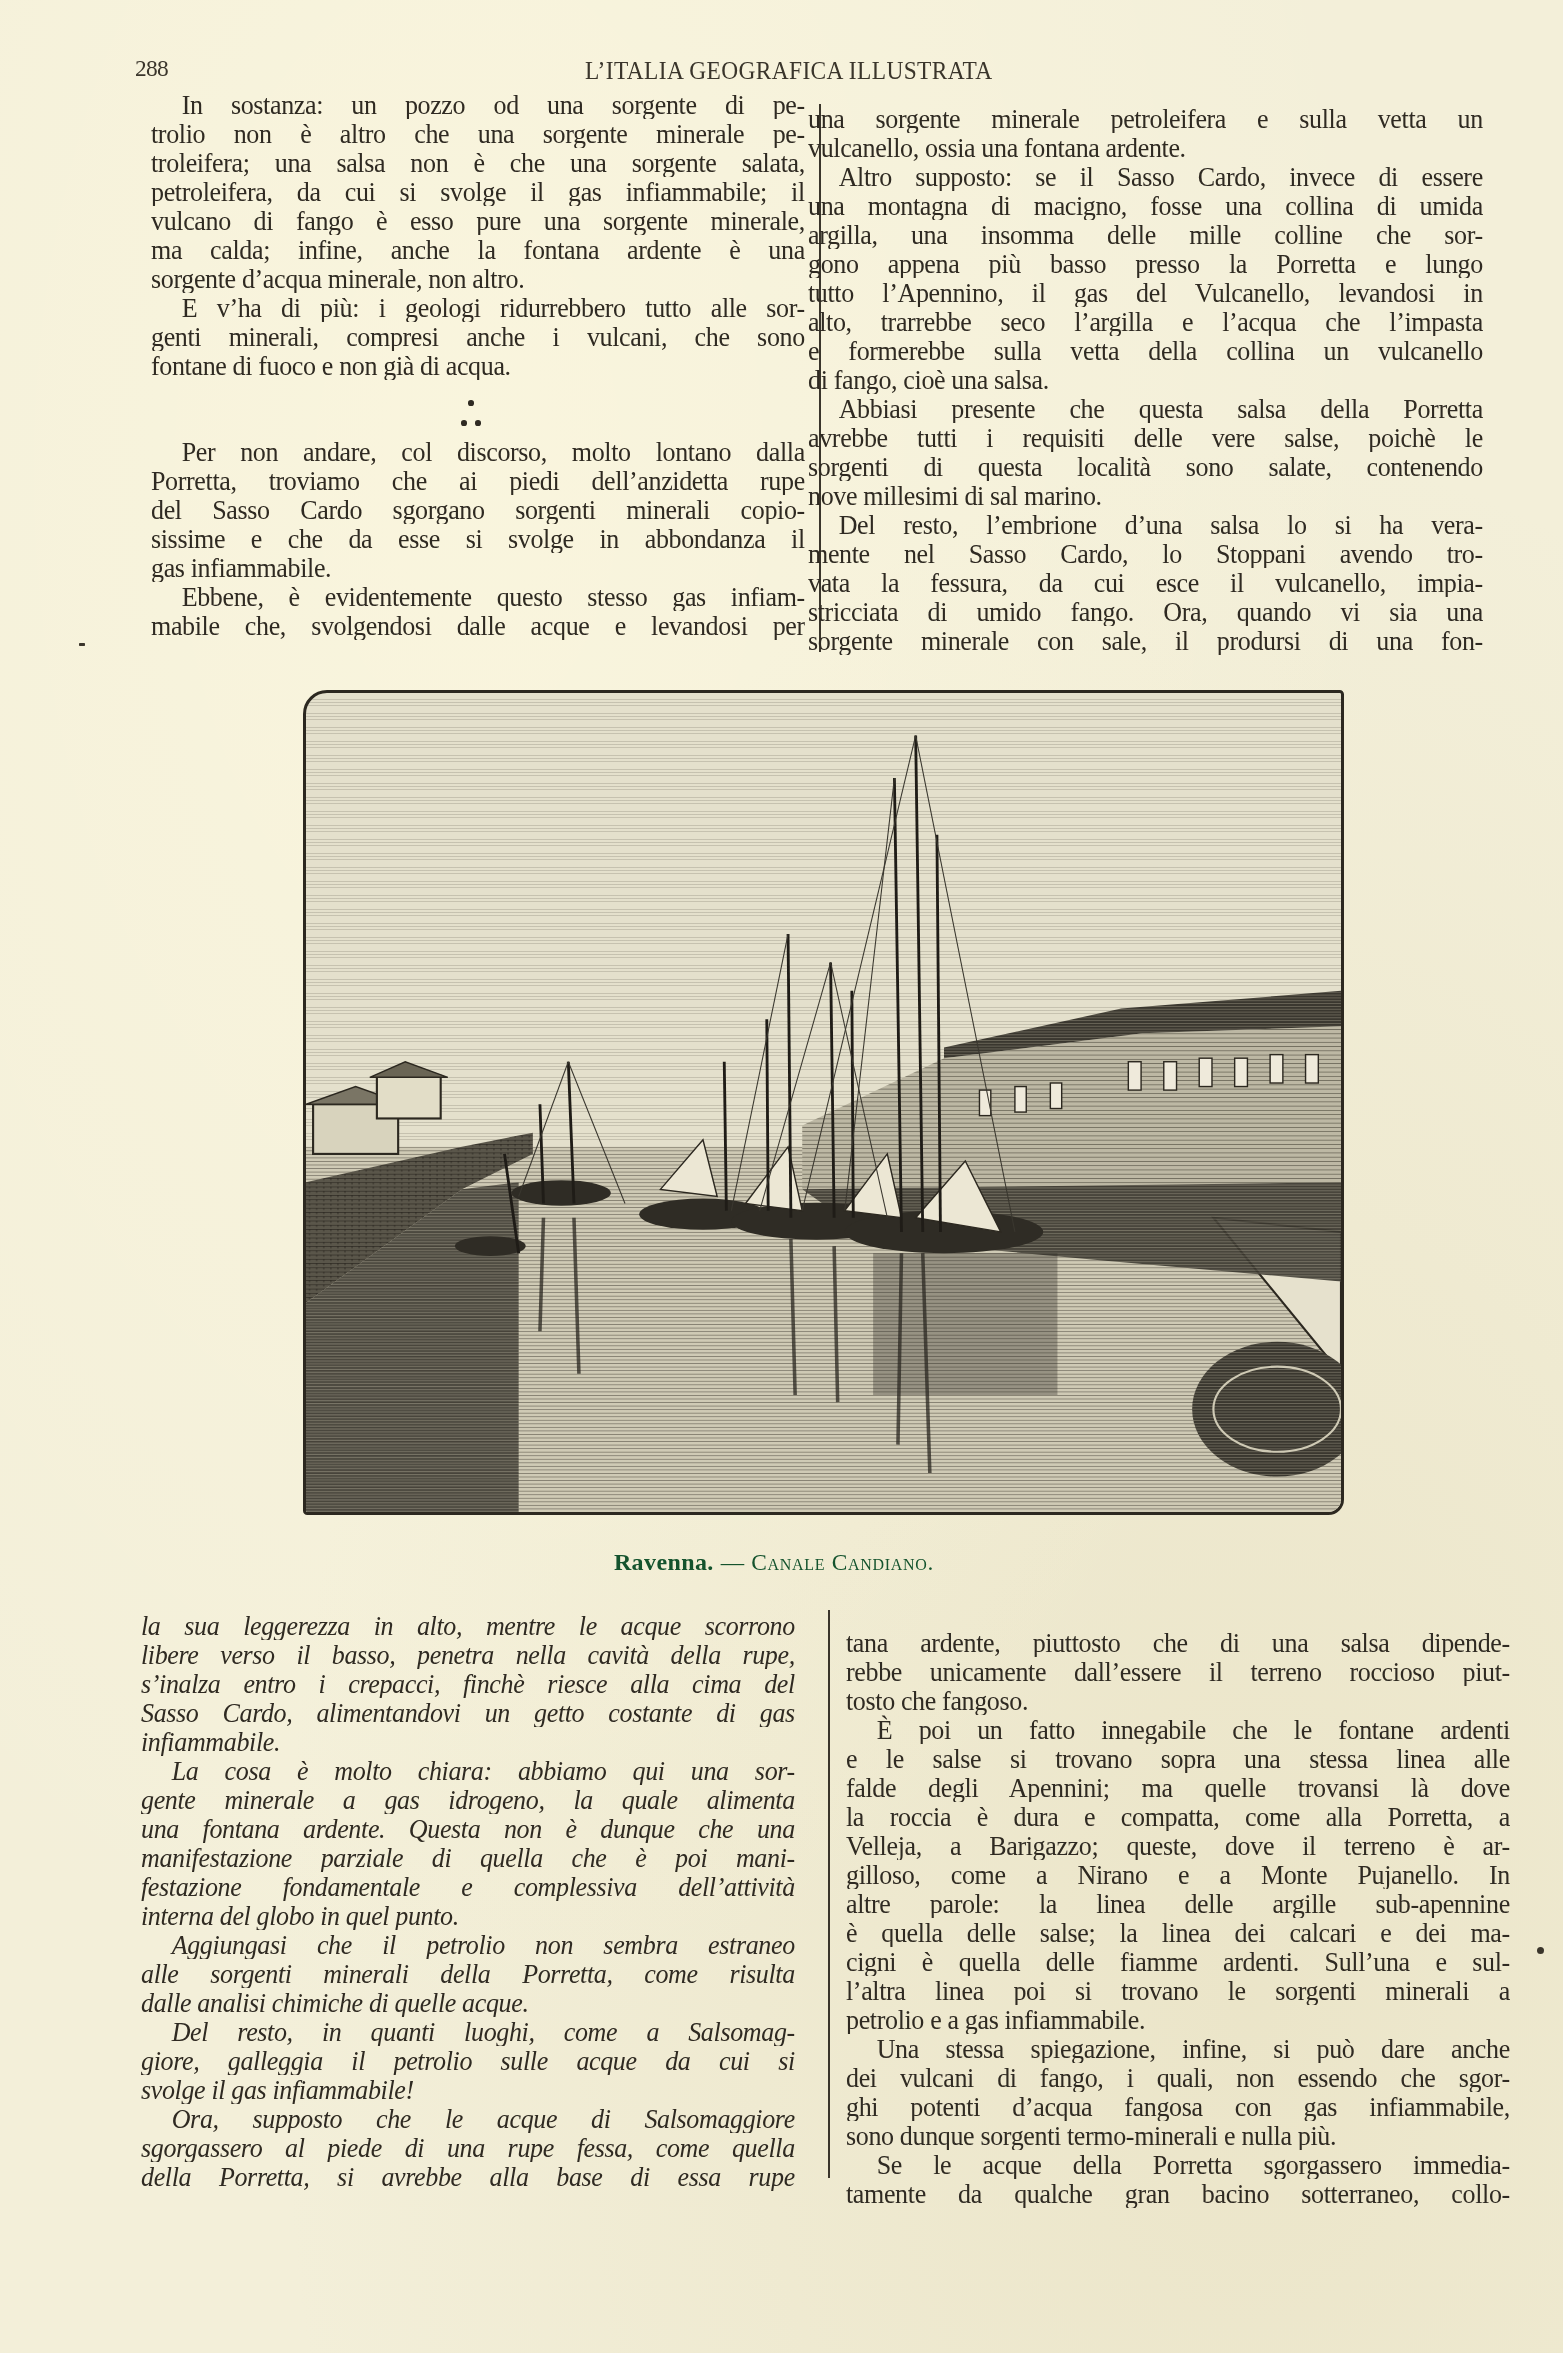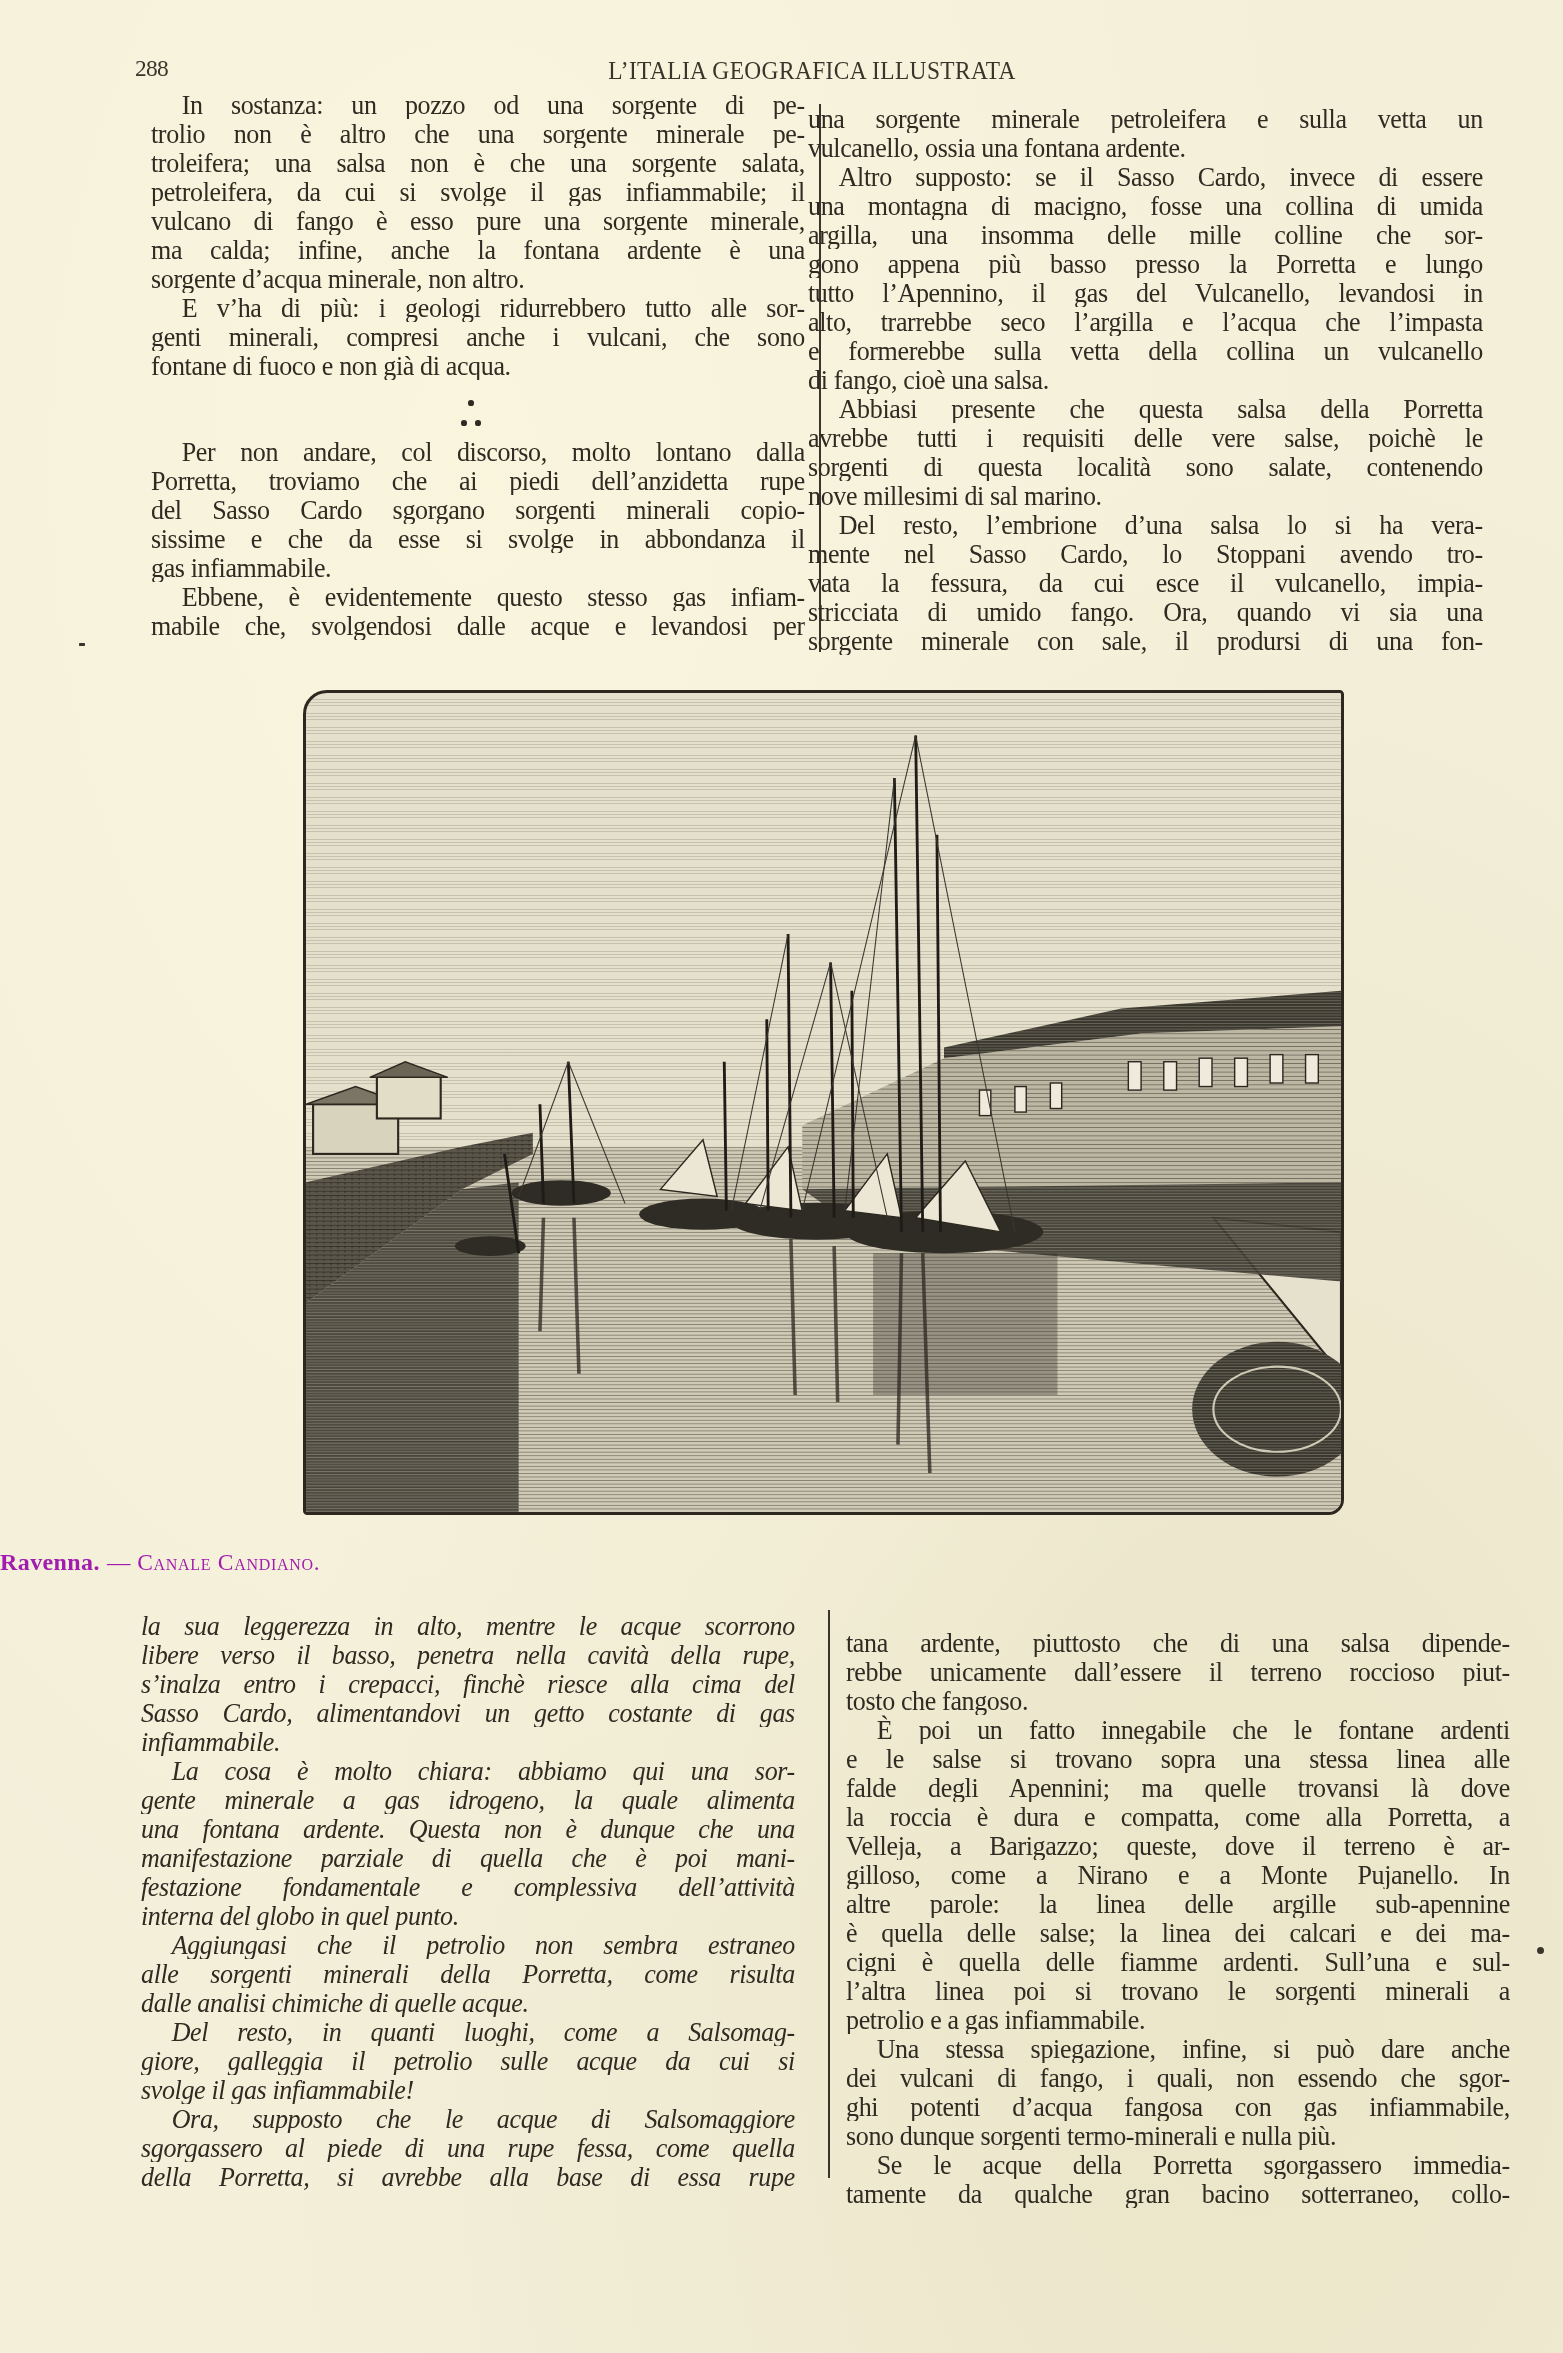--- a/index.html
+++ b/index.html
@@ -5,21 +5,21 @@
   html, body { margin: 0; padding: 0; }
   body {
     width: 1563px; height: 2354px; position: relative; overflow: hidden;
     background: #f3efd9;
     background-image:
       radial-gradient(ellipse at 30% 20%, rgba(255,250,225,0.55), rgba(0,0,0,0) 60%),
       radial-gradient(ellipse at 80% 85%, rgba(220,210,170,0.35), rgba(0,0,0,0) 55%);
     font-family: "Liberation Serif", "DejaVu Serif", serif;
     color: #2f2a22;
   }
-  .running-head { position: absolute; top: 55px; left: 0; width: 1563px; height: 28px; text-align: center; }
+  .running-head { position: absolute; top: 55px; left: 0; width: 1563px; height: 28px; }
   .page-number {
     position: absolute; left: 135px; top: 0; font-size: 23.4px; letter-spacing: -0.7px;
     color: #3a352b;
   }
   .header-title {
     position: absolute; left: 585px; top: 0; width: 454px; font-size: 23.4px;
     letter-spacing: 0.4px; color: #3a352b; white-space: nowrap;
     transform: scaleY(1.12); transform-origin: left top;
   }
   .column { position: absolute; }
@@ -47,22 +47,22 @@
   .illustration {
     position: absolute; left: 303px; top: 690px; width: 1041px; height: 825px;
     border: 3.5px solid #2c2820; border-radius: 24px 4.3px 15.6px 4.3px;
     overflow: hidden; box-sizing: border-box;
     background:
       repeating-linear-gradient(0deg, rgba(60,55,45,0.18) 0px, rgba(60,55,45,0.18) 0.7px, rgba(0,0,0,0) 0.7px, rgba(0,0,0,0) 2.8px),
       #e4e0cc;
   }
   .illustration svg { display: block; width: 100%; height: 100%; }
   .caption {
-    position: absolute; top: 1549px; left: 0; width: 1548px; text-align: left;
-    font-size: 23.4px; color: #a21caf;
+    position: absolute; top: 1549px; left: 0; width: 1548px; text-align: center;
+    font-size: 23.4px; color: #14532d;
   }
   .caption .place { font-weight: bold; font-size: 24px; letter-spacing: 0.4px; }
   .caption .sep { margin: 0 7px; }
   .caption .title { font-variant: small-caps; letter-spacing: 0.7px; }
   .speck { position: absolute; border-radius: 50%; background: #3a352b; }
 </style>
 </head>
 <body>
 
 <div class="running-head">

